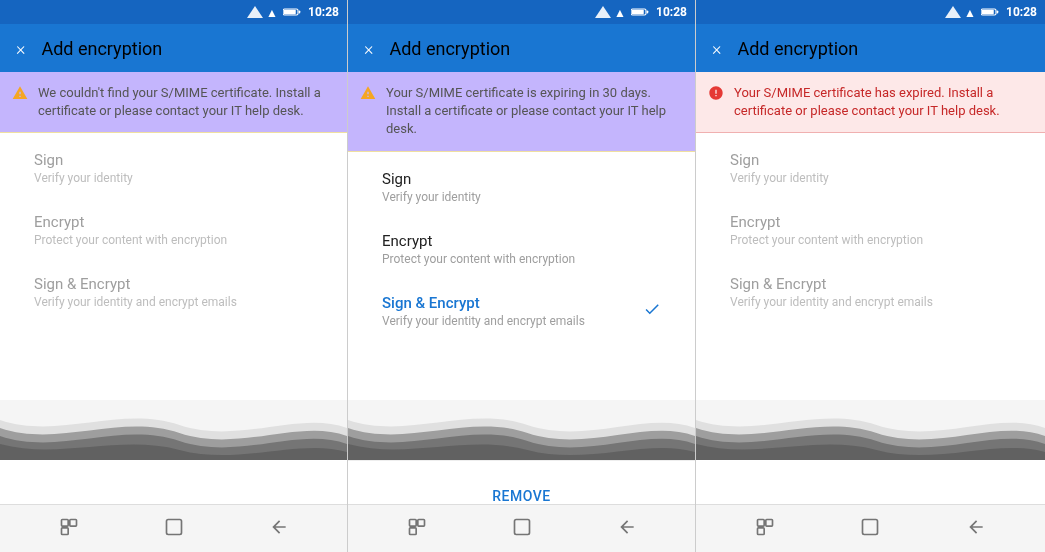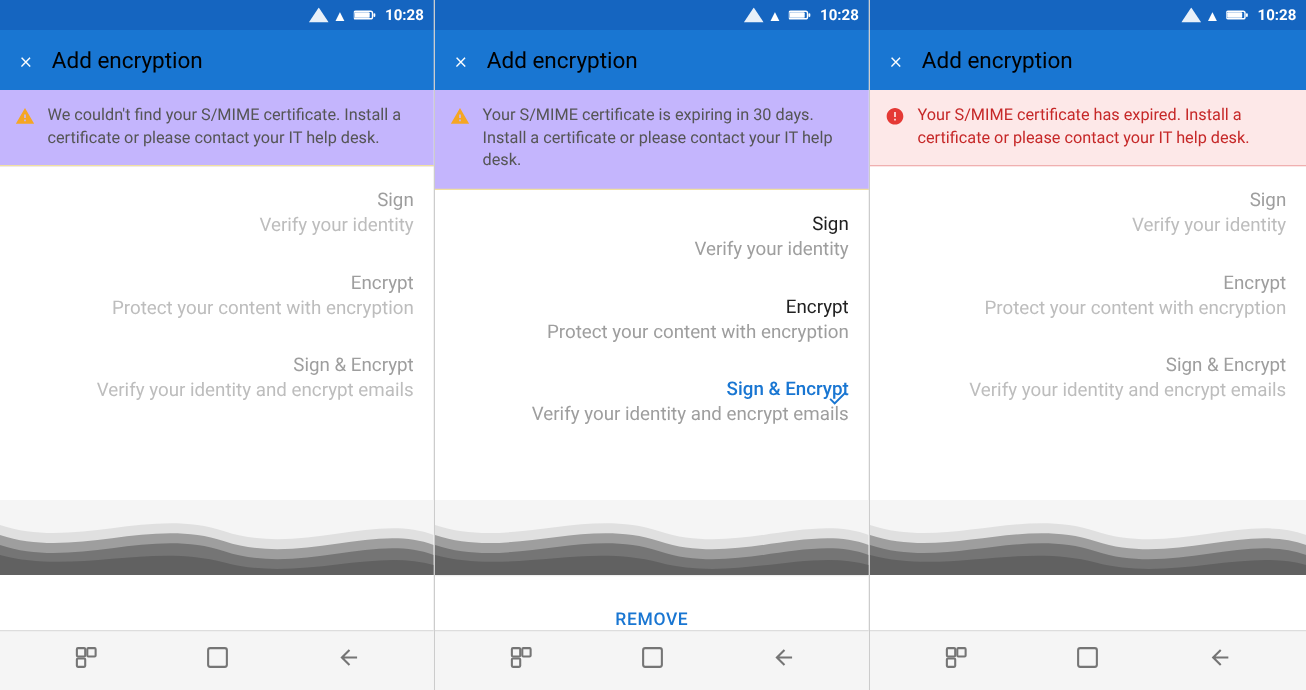--- a/index.html
+++ b/index.html
@@ -100,43 +100,42 @@
       color: #555;
       font-size: 13px;
     }
     .alert-banner.error .alert-text {
       color: #c62828;
     }
 
     
     .menu-list {
       flex: 1;
-      padding: 4px 0;
-      text-align: right;
+      padding: 4px 18px;
     }
     .menu-item {
       padding: 14px 16px;
       cursor: pointer;
       position: relative;
     }
     .menu-item-title {
       font-size: 15px;
       color: #212121;
       font-weight: 400;
       margin-bottom: 2px;
     }
     .menu-item-title.active {
       color: #1976d2;
       font-weight: 500;
     }
     .menu-item-title.disabled {
       color: #9e9e9e;
     }
     .menu-item-subtitle {
-      font-size: 15px;
+      font-size: 12px;
       color: #9e9e9e;
     }
     .menu-item-subtitle.disabled {
       color: #bdbdbd;
     }
     .checkmark {
       position: absolute;
       right: 16px;
       top: 50%;
       transform: translateY(-50%);

